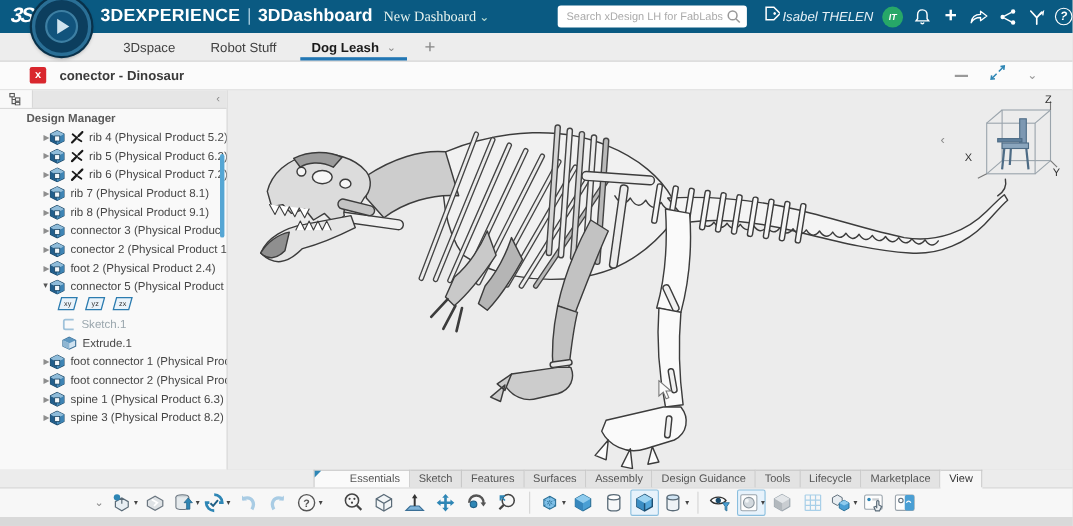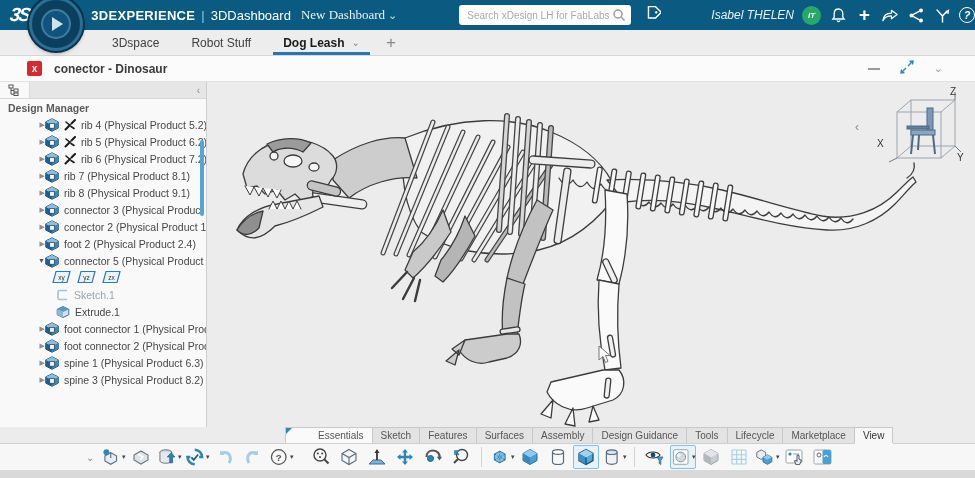--- a/index.html
+++ b/index.html
@@ -11,24 +11,24 @@
     background:#0a5a82; color:#fff; display:flex; align-items:center; z-index:20; }
   #ds-logo { font-style:italic; font-weight:bold; font-size:19px; margin-left:10px;
     transform:skewX(-8deg); letter-spacing:-2px; }
   #compass { position:absolute; left:29px; top:-3px; width:54px; height:54px; border-radius:50%;
     background:#0c3e5e; border:3px solid #2a6f96; box-shadow:0 0 0 2px #08314a, 0 2px 4px rgba(0,0,0,.4);
     z-index:40; display:flex; align-items:center; justify-content:center; }
   #compass .inner { width:30px; height:30px; border-radius:50%; background:#11537c;
     border:2px solid #3d7fa3; display:flex; align-items:center; justify-content:center; }
   #compass .play { width:0; height:0; border-left:11px solid #cfe3ef; border-top:7px solid transparent;
     border-bottom:7px solid transparent; margin-left:3px; }
-  .brandwrap { margin-left:62px; font-size:13px; display:flex; align-items:center; gap:6px; white-space:nowrap; }
+  .brandwrap { margin-left:62px; font-size:16px; display:flex; align-items:center; gap:6px; white-space:nowrap; }
   .brand { font-weight:bold; letter-spacing:.3px; }
   .divider { color:#9cc4d8; }
-  .appname { font-weight:normal; }
+  .appname { font-weight:bold; }
   .dashname { margin-left:10px; color:#e8f4ef; font-size:13px;font-family:Liberation Serif, serif; }
   .tb-chevron { font-size:11px; color:#bfe0d4; margin-left:3px; }
   #searchbox { position:relative; margin-left:62px; }
   #searchbox input { width:172px; height:20px; border:none; border-radius:3px; background:#fff;
     font-size:10px; color:#555; padding:0 22px 0 8px; outline:none;
     font-family:"Liberation Sans",sans-serif; }
   #searchbox input::placeholder { color:#aaa; }
   #searchbox .mag { position:absolute; right:5px; top:3px; }
   .tagicon { margin-left:12px; }
   #tb-right { margin-left:auto; display:flex; align-items:center; gap:8px; margin-right:0;font-style:italic; }
@@ -64,21 +64,21 @@
   #main { position:absolute; left:0; top:82px; width:975px; height:345px; }
 
   
   #treepanel { position:absolute; left:0; top:0; width:207px; height:345px; background:#f9f9f9;
     border-right:1px solid #cfcfcf; }
   #panel-tabs { height:17px; background:#e6e6e6; border-bottom:1px solid #d8d8d8; display:flex; }
   .ptab { width:30px; background:#f9f9f9; border-right:1px solid #d8d8d8;
     display:flex; align-items:center; justify-content:center; }
   .ptab-rest { flex:1; display:flex; justify-content:flex-end; align-items:center; padding-right:6px;
     color:#8a8a8a; font-size:10px; }
-  #panel-header { height:17px; display:flex; align-items:center; padding-left:8px;
+  #panel-header { height:17px; display:flex; align-items:center; padding-left:24px;
     font-size:10.5px; font-weight:bold; color:#5a5a5a; }
   #tree { position:relative;text-align:right; }
   .trow { height:17px; display:flex; align-items:center; font-size:10.5px; color:#474747; padding-left:34px; }
   .trow.child-planes { padding-left:52px; gap:6px; }
   .trow.child { padding-left:56px; }
   .caret { width:11px; font-size:7px; color:#8e8e8e; flex:none; }
   .caret.open { color:#555; }
   .ticon { flex:none; margin-right:5px; }
   .tlabel { white-space:nowrap; overflow:hidden; }
   .tlabel.dim { color:#9aa6ad; }

